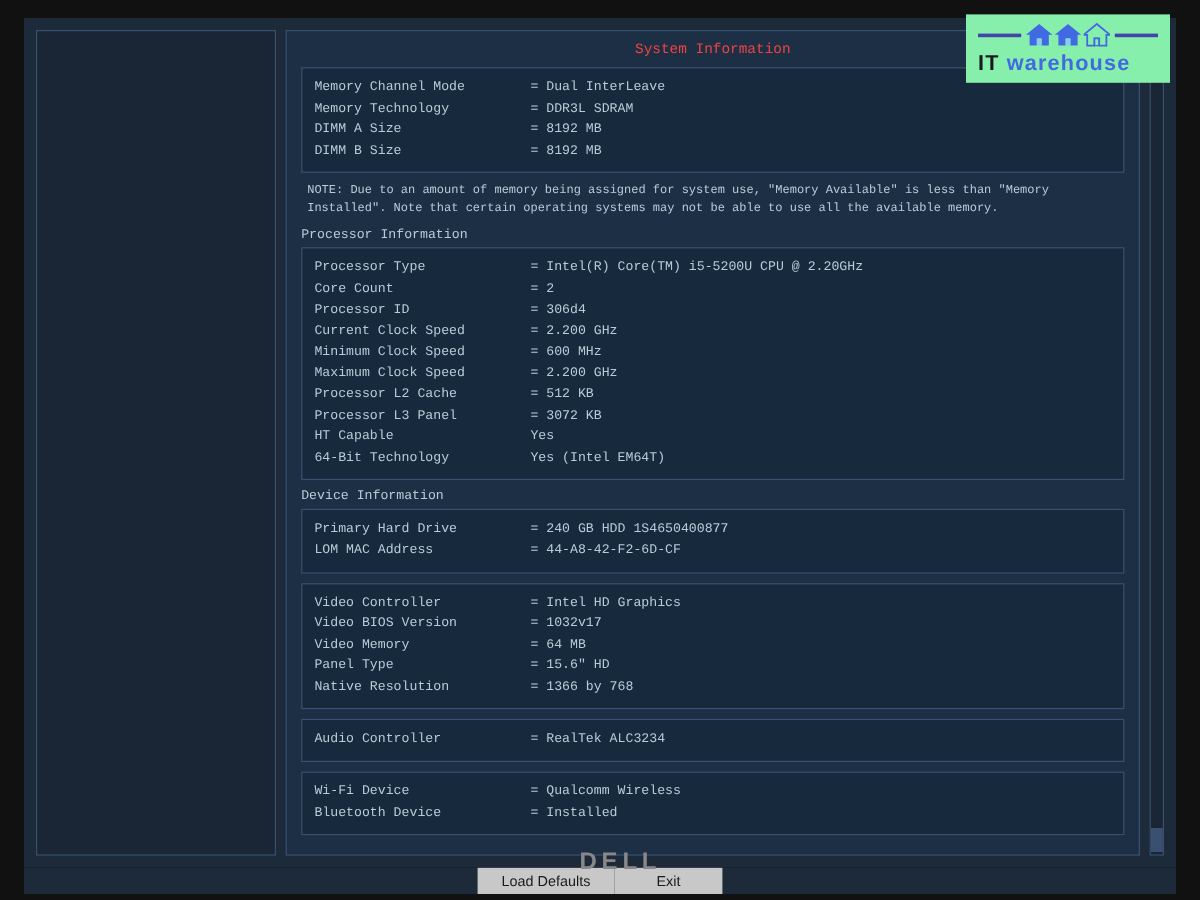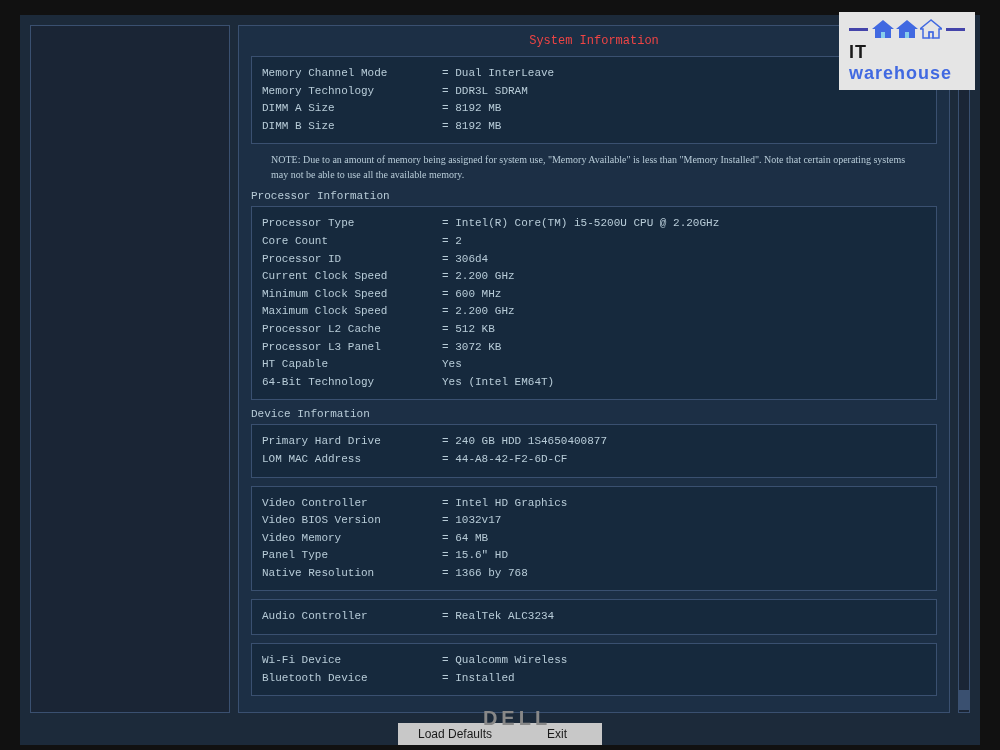--- a/index.html
+++ b/index.html
@@ -87,24 +87,24 @@
       min-width: 180px;
       color: #b8ccd8;
     }
 
     .info-value {
       color: #b8ccd8;
     }
 
     .note-text {
       font-size: 10px;
-      font-family: Liberation Serif, serif;
+      font-family: Liberation Mono, monospace;
       color: #b8ccd8;
       line-height: 1.5;
-      margin: 8px 16px;
+      margin: 8px 1px;
       padding: 0 4px;
     }
 
     .section-header {
       font-size: 11px;
       font-family: 'Courier New', monospace;
       color: #b8ccd8;
       text-align: left;
       margin-bottom: 4px;
       margin-top: 6px;
@@ -160,23 +160,23 @@
       letter-spacing: 4px;
       font-family: Arial, sans-serif;
       margin-left: 17px;
     }
 
     
     .brand-logo {
       position: absolute;
       top: 12px;
       right: 25px;
-      background: #e5e5e5;
+      background: #86efac;
       padding: 6px 10px;
-      width: 136px;
+      width: 170px;
       z-index: 10;
     }
 
     .brand-logo-bar {
       display: flex;
       align-items: center;
       gap: 4px;
       margin-bottom: 2px;
     }
 

